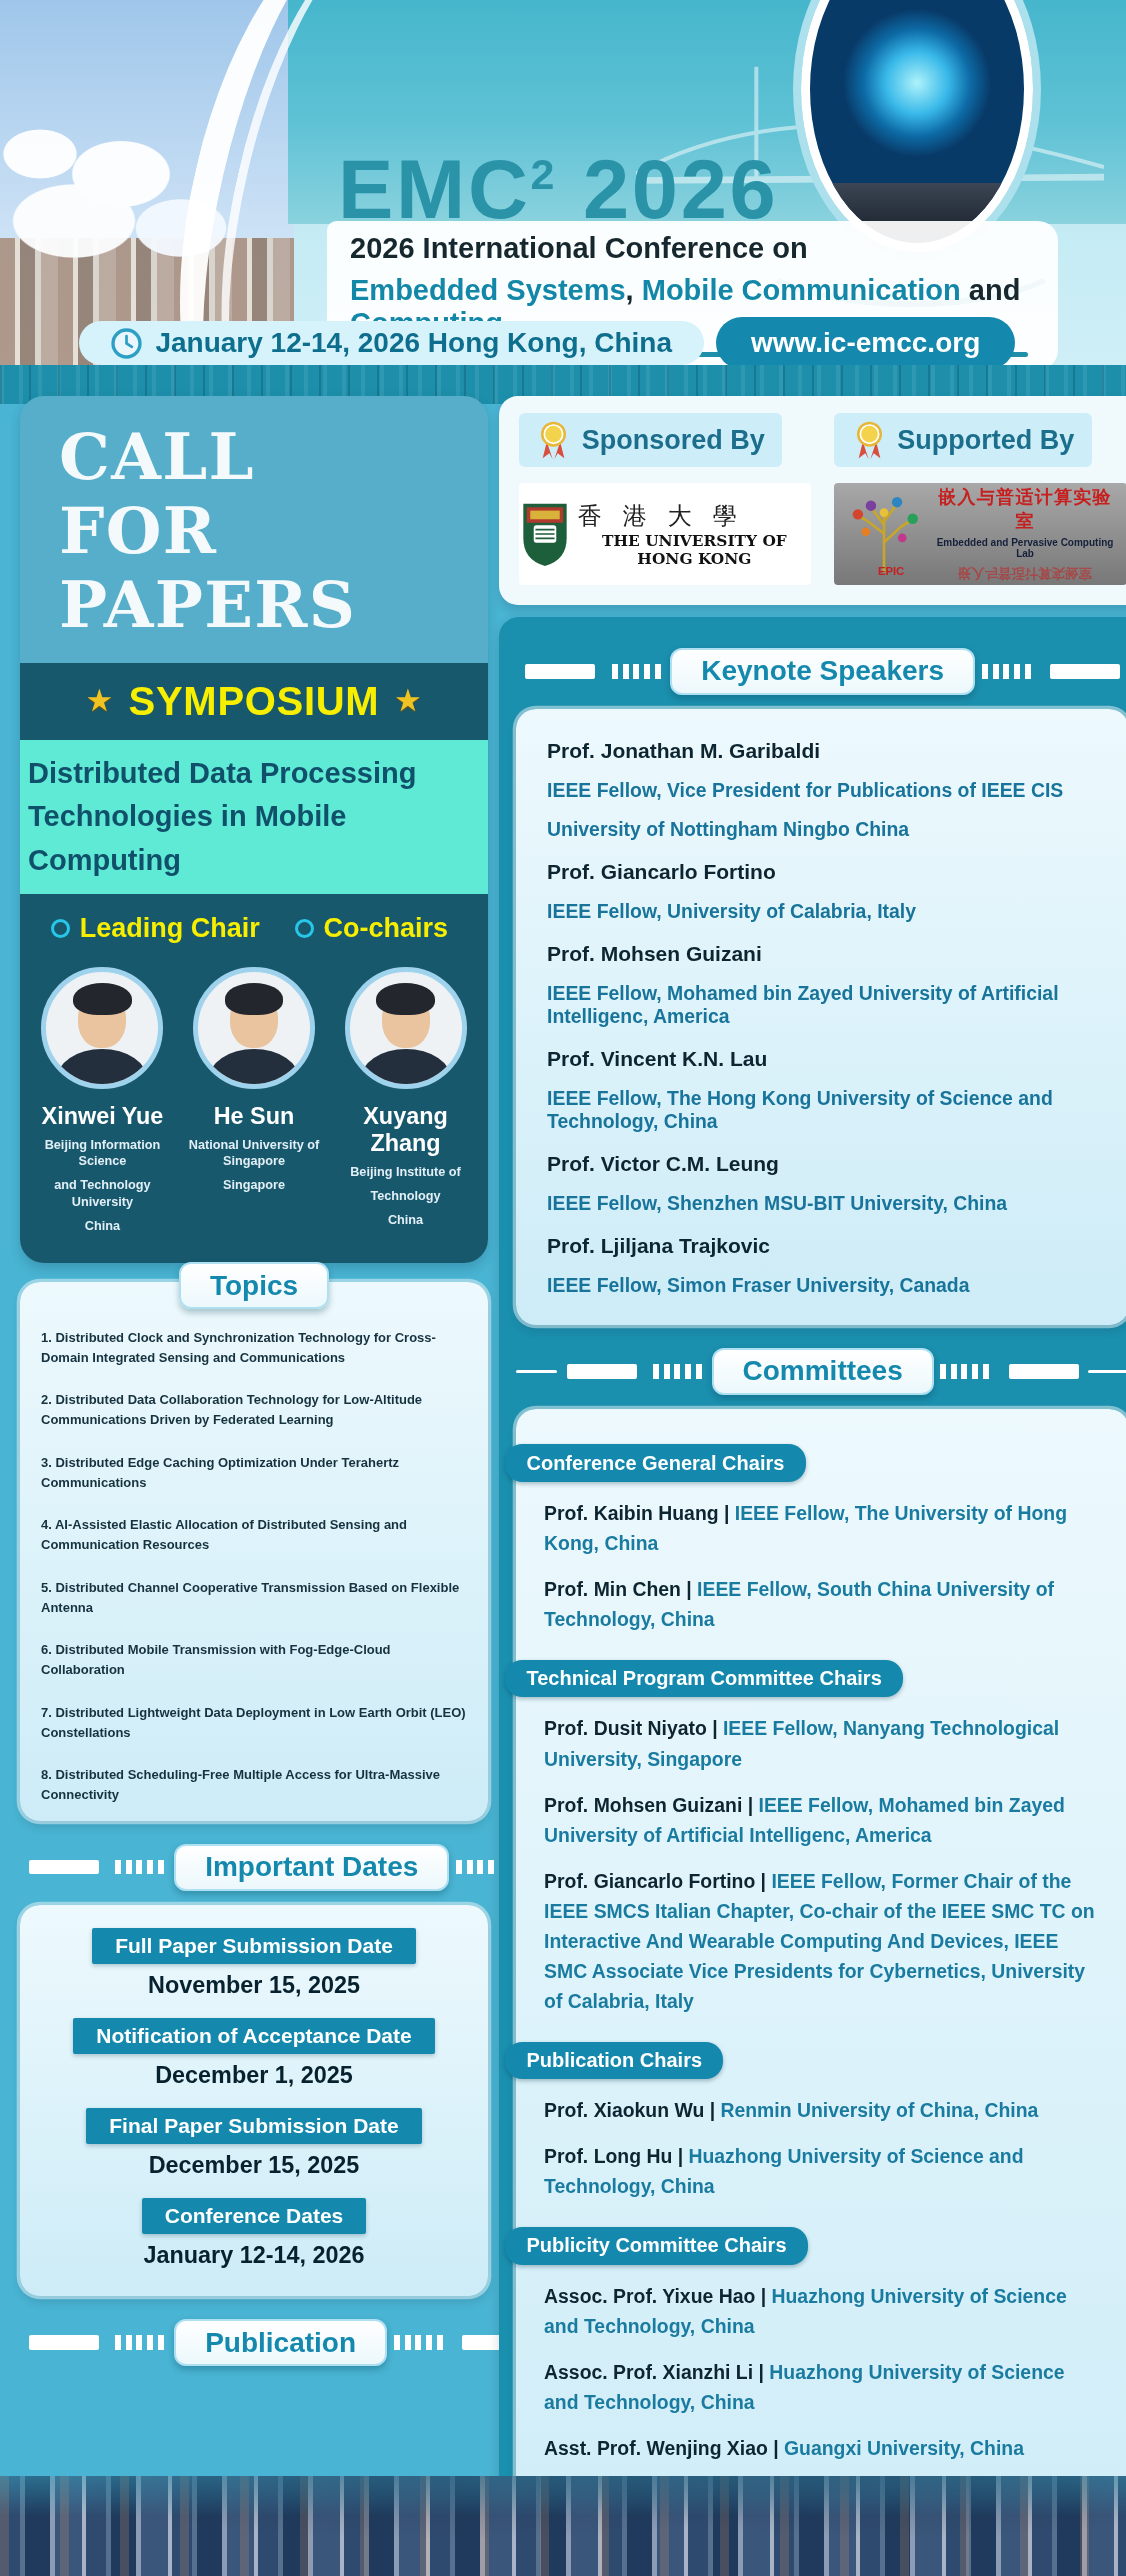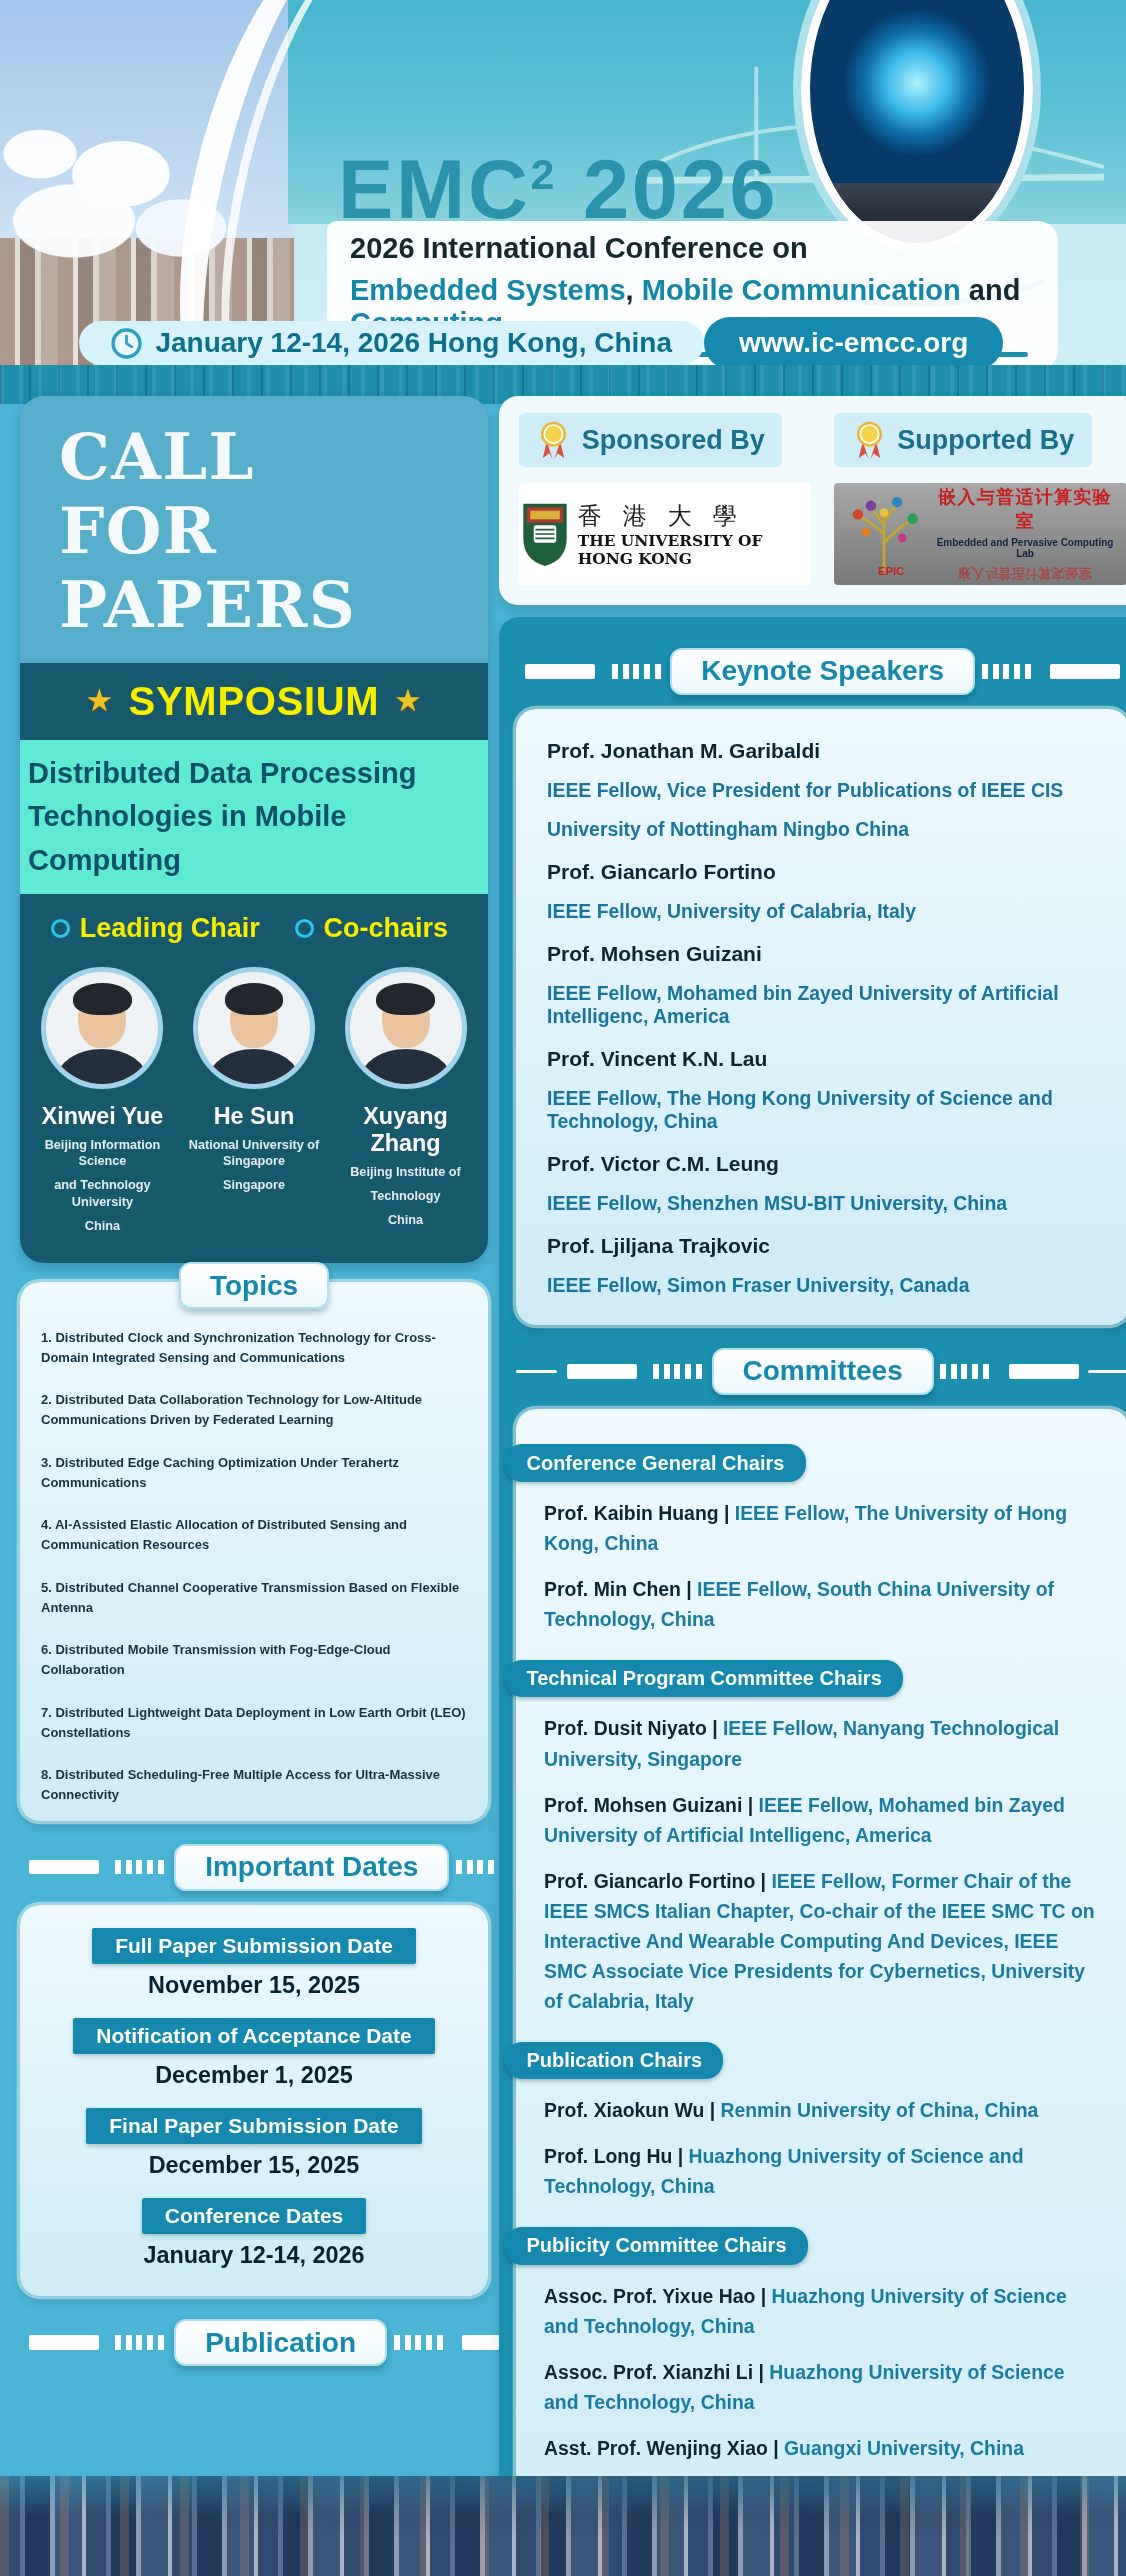--- a/index.html
+++ b/index.html
@@ -24,21 +24,21 @@
      radial-gradient(74px 74px at 50% 48%,#aef2fb 0%,#39b9e9 42%,#0d6ba6 72%,#083a68 100%),linear-gradient(#0b4a7e,#062c50);}
   .globe::after{content:"";position:absolute;left:8%;bottom:0;width:84%;height:60px;background:linear-gradient(#3c4654,#141c26);border-radius:6.7px 6.7px 0 0;}
   .globe-arc{position:absolute;right:56px;top:201px;width:308px;height:94px;border:6.7px solid transparent;border-bottom:6.7px solid #2b9fbc;border-radius:50%;}
   .emc-title{position:absolute;left:338px;top:86px;font-family:Liberation Sans, sans-serif;font-weight:bold;color:#2a93a8;font-size:83px;letter-spacing:2.7px;text-align:right;}
   .emc-title sup{font-size:43px;}
   .subbox{position:absolute;left:327px;top:221px;width:731px;background:rgba(255,255,255,.93);border-radius:9.4px 20px 20px 9.4px;padding:10.7px 23px 13.4px;box-sizing:border-box;}
   .sub1{font-size:29px;font-weight:bold;color:#17272e;}
   .sub2{font-size:29px;font-weight:bold;color:#17272e;margin-top:9.4px;}
   .sub2 .hl{color:#1287a8;}
   .sub-underline{height:4.7px;background:#1f8fa9;border-radius:2.7px;margin-top:12px;width:99%;}
-  .hero-pills{position:absolute;left:79px;top:317px;display:flex;gap:0;align-items:center;}
+  .hero-pills{position:absolute;left:79px;top:317px;display:flex;gap:12px;align-items:center;}
   .date-pill{background:#d6f2fa;border-radius:28px;display:flex;align-items:center;gap:13.4px;padding:6px 32px;font-size:28px;font-weight:bold;color:#0e6e8e;}
   .site-pill{background:#1488ad;border-radius:28px;color:#fff;font-weight:bold;font-size:28px;padding:10px 35px;}
 
   
   .city-band{height:39px;background:#1d8fab;background-image:
      repeating-linear-gradient(90deg,rgba(255,255,255,.08) 0 4px,transparent 4px 19px),
      repeating-linear-gradient(90deg,rgba(0,40,60,.22) 0 2px,transparent 2px 29px);}
 
   
   .cols{display:flex;gap:10.7px;padding:0 6px 0 20px;align-items:flex-start;}
@@ -88,21 +88,21 @@
 
   
   .sponsor-panel{margin-top:-8px;background:#f0fafd;border-radius:19px;padding:17.4px 20px 20px;display:flex;gap:23px;box-shadow:0 5.4px 9.4px rgba(0,40,60,.15);}
   .sp{flex:1;}
   .sp-pill{background:#cdedf8;border-radius:6px;display:flex;align-items:center;gap:10.7px;padding:6.7px 17.4px;width:max-content;font-size:27px;font-weight:bold;color:#1b6e8c;}
   .medal{width:35px;height:40px;flex:0 0 auto;}
   .logo-card{margin-top:16px;height:102px;border-radius:4px;display:flex;align-items:center;justify-content:center;overflow:hidden;}
   .hku{background:#fff;gap:7px;}
   .crest{width:52px;height:70px;flex:0 0 auto;}
   .hku-cn{font-size:24px;color:#222;letter-spacing:6.7px;font-family:"DejaVu Sans",sans-serif;}
-  .hku-en{font-size:15.4px;color:#111;font-weight:bold;font-family:"DejaVu Serif","Liberation Serif",serif;}
+  .hku-en{font-size:15.4px;color:#111;font-weight:bold;font-family:"DejaVu Serif","Liberation Serif",serif;text-align:center;}
   .epic{background:linear-gradient(180deg,#a8a8a8,#787878);gap:9.4px;padding:0 9.4px;}
   .epic-tree{width:80px;height:87px;flex:0 0 auto;}
   .epic-txt{text-align:center;}
   .epic-cn{color:#c5201f;font-weight:bold;font-size:18px;letter-spacing:1.3px;}
   .epic-en{color:#15203a;font-weight:bold;font-size:10px;margin-top:4px;}
   .epic-mirror{color:#c5201f;font-weight:bold;font-size:13.4px;transform:scaleY(-1);opacity:.55;margin-top:5.4px;}
 
   .right-panel{background:#1b8fae;border-radius:20px;margin-top:12px;padding:8px 17.4px 28px;box-shadow:0 5.4px 10.7px rgba(0,40,60,.18);}
   .kn-card{padding:10.7px 31px 28px;}
   .kn-name{font-size:21px;font-weight:bold;color:#0d2530;margin-top:19px;}

